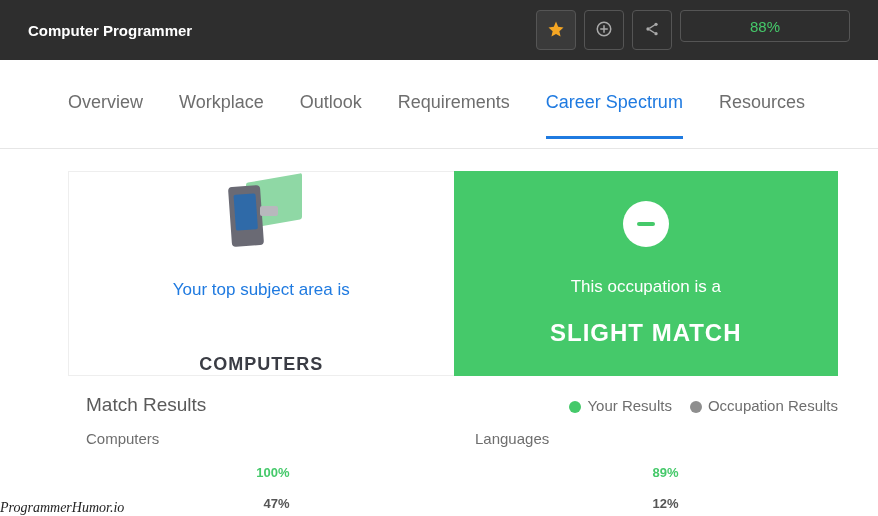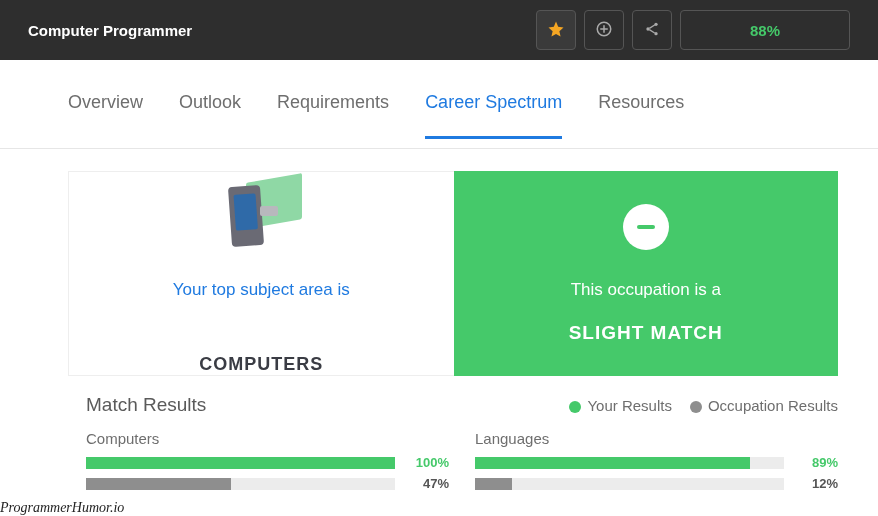--- a/index.html
+++ b/index.html
@@ -3,21 +3,21 @@
 <meta charset="utf-8">
 <style>
   * { box-sizing: border-box; margin: 0; padding: 0; }
   body { font-family: -apple-system, BlinkMacSystemFont, "Segoe UI", Arial, sans-serif; background: #fff; width: 878px; height: 516px; overflow: hidden; position: relative; }
 
   .topbar { background: #2e2e2e; height: 60px; display: flex; align-items: center; padding: 0 28px 0 28px; }
   .topbar-title { color: #fff; font-weight: 700; font-size: 15px; flex: 1; }
   .topbar-actions { display: flex; gap: 8px; }
   .icon-btn { width: 40px; height: 40px; border: 1px solid #555; border-radius: 4px; background: transparent; display: flex; align-items: center; justify-content: center; cursor: pointer; }
   .icon-btn.active { background: #3a3a3a; }
-  .pct-box { width: 170px; height: 40px; border: 1px solid #555; border-radius: 4px; display: flex; align-items: center; justify-content: center; color: #45c96a; font-size: 15px; font-weight: 700; }
+  .pct-box { width: 170px; height: 32px; border: 1px solid #555; border-radius: 4px; display: flex; align-items: center; justify-content: center; color: #45c96a; font-size: 15px; font-weight: 400; }
 
   .tabs { display: flex; gap: 36px; padding: 0 68px; height: 89px; align-items: center; border-bottom: 1px solid #e6e6e6; }
   .tab { color: #6e6e6e; font-size: 18px; cursor: pointer; height: 70px; display: flex; align-items: center; border-bottom: 3px solid transparent; }
   .tab.active { color: #1f7ae0; border-bottom-color: #1f7ae0; }
 
   .content { padding: 22px 40px 0 68px; }
   .cards { display: flex; }
   .card { flex: 1; height: 205px; display: flex; flex-direction: column; align-items: center; justify-content: center; }
   .card.left { background: #fff; border: 1px solid #eee; border-right: none; gap: 48px; }
   .card.right { background: #45c96a; color: #fff; }
@@ -27,33 +27,33 @@
   .phone { position: absolute; left: 14px; top: 14px; width: 32px; height: 60px; background: #6a6a74; border-radius: 4px; transform: rotate(-4deg); }
   .phone::after { content: ""; position: absolute; left: 5px; top: 8px; width: 22px; height: 36px; background: #2f6aa8; border-radius: 2px; }
   .stand { position: absolute; left: 44px; bottom: 2px; width: 18px; height: 10px; background: #b8b8bd; border-radius: 2px; }
 
   .subject-line1 { color: #1f7ae0; font-size: 17px; margin-bottom: 6px; }
   .subject-line2 { color: #3a3c44; font-size: 18px; font-weight: 700; letter-spacing: 1px; }
 
   .match-circle { width: 46px; height: 46px; border-radius: 50%; background: #fff; display: flex; align-items: center; justify-content: center; margin-bottom: 30px; }
   .match-circle .minus { width: 18px; height: 4px; background: #45c96a; border-radius: 2px; }
   .match-line1 { font-size: 17px; margin-bottom: 22px; color: #fff; }
-  .match-line2 { font-size: 19px; font-weight: 700; letter-spacing: 1px; color: #fff; }
+  .match-line2 { font-size: 24px; font-weight: 700; letter-spacing: 1px; color: #fff; }
 
   .results-header { display: flex; align-items: center; margin-top: 18px; font-size: 17px; color: #6e6e6e; }
   .results-header .title { flex: 1; color: #5a5a5a; font-size: 19px; padding-left: 18px; }
   .legend { display: flex; gap: 18px; align-items: center; font-size: 15px; }
   .legend .dot { width: 12px; height: 12px; border-radius: 50%; display: inline-block; margin-right: 6px; vertical-align: middle; }
   .dot.green { background: #45c96a; }
   .dot.gray { background: #8e8e8e; }
 
   .bars-row { display: flex; gap: 26px; margin-top: 14px; padding-left: 18px; }
   .bar-group { flex: 1; }
   .bar-label { color: #6e6e6e; font-size: 15px; margin-bottom: 8px; }
-  .bar-line { display: flex; align-items: center; margin-bottom: 6px; gap: 10px; }
+  .bar-line { display: flex; align-items: center; margin-bottom: 6px; gap: 10px; flex-direction: column; }
   .bar-track { flex: 1; height: 12px; background: #ececec; position: relative; }
   .bar-fill { height: 100%; }
   .bar-fill.green { background: #45c96a; }
   .bar-fill.gray { background: #8e8e8e; }
   .bar-val { width: 44px; text-align: right; font-size: 13px; font-weight: 700; }
   .bar-val.green { color: #45c96a; }
   .bar-val.gray { color: #555; }
 
   .watermark { position: absolute; left: 0; bottom: 0; font-family: Georgia, serif; font-style: italic; font-size: 14px; color: #222; }
 </style>
@@ -87,20 +87,21 @@
             <path d="M8 11l8-5M8 13l8 5" stroke="#aaa" stroke-width="2"></path>
           </svg>
       </span>
     </button>
     <div class="pct-box">88%</div>
   </div>
 </div>
 
 <div class="tabs" id="tabs">
     <div class="tab">Overview</div>
+    <div class="tab">Workplace</div>
     <div class="tab">Outlook</div>
     <div class="tab">Requirements</div>
     <div class="tab active">Career Spectrum</div>
     <div class="tab">Resources</div>
   </div>
 
 <div class="content">
   <div class="cards">
     <div class="card left">
       <div class="subject-icon">

